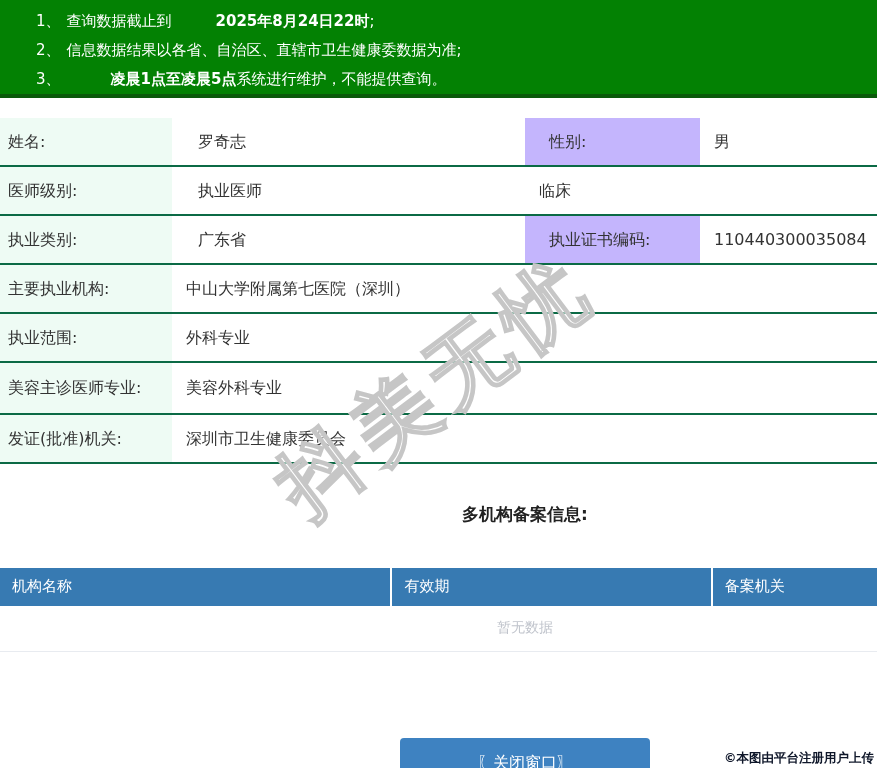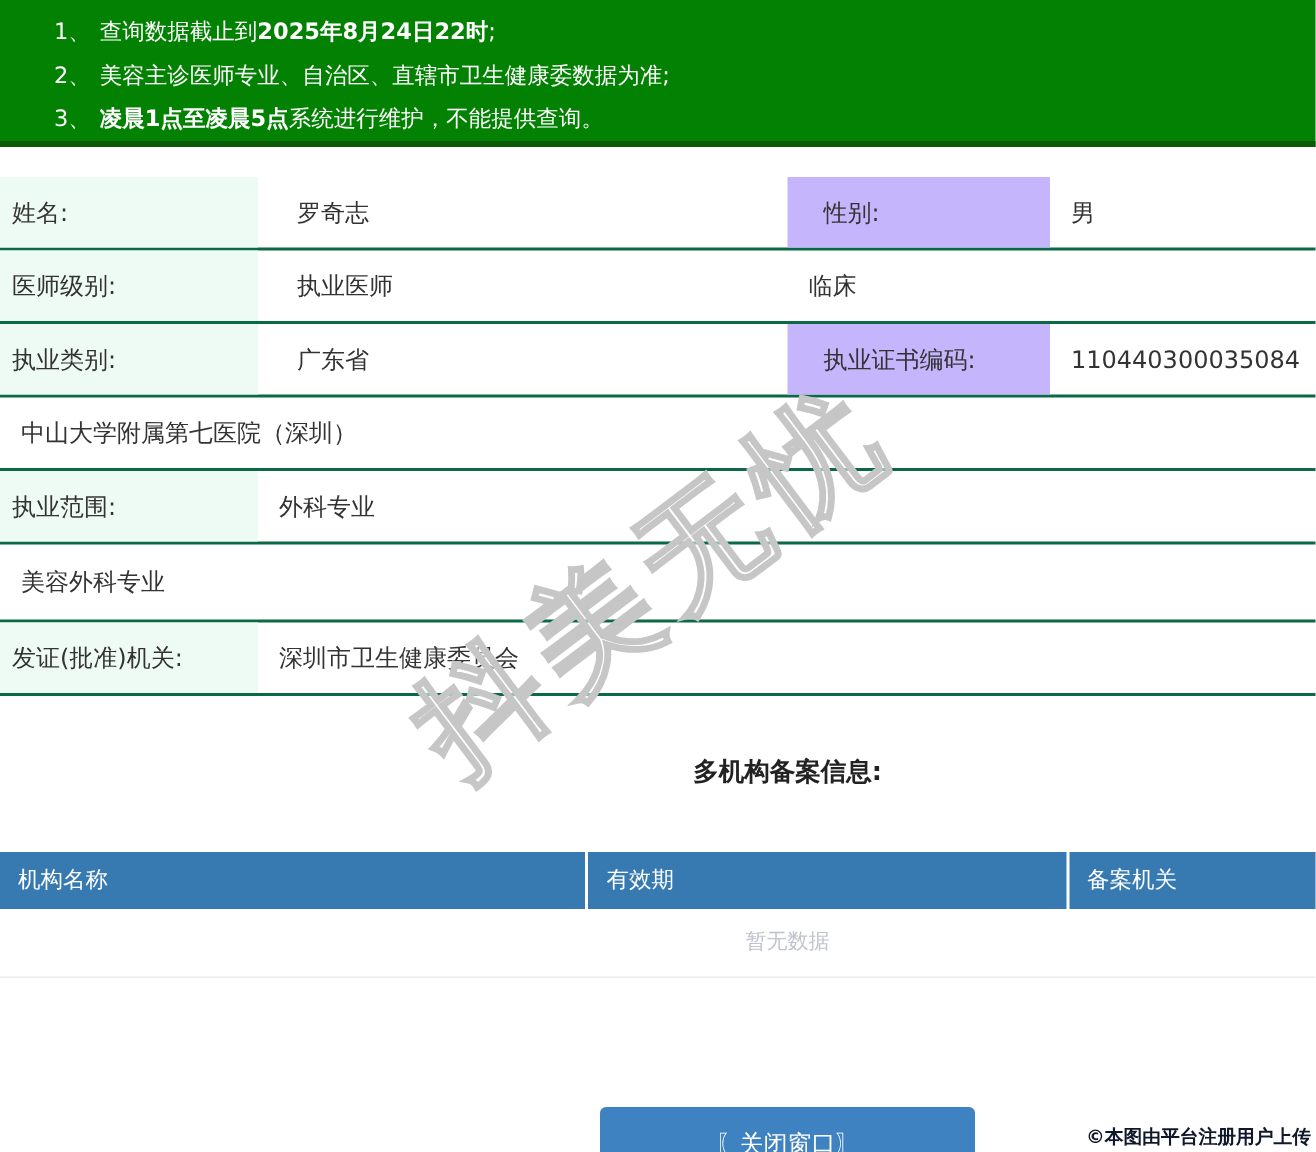--- a/index.html
+++ b/index.html
@@ -17,21 +17,21 @@
   .banner {
     position: absolute; left: 0; top: 0; width: 1050px; height: 98px;
     background: #038103;
     border-bottom: 4px solid #0a5a0a;
     color: #ffffff;
     padding: 7px 0 0 36px;
     font-size: 15px;
   }
   .banner-line { line-height: 29px; white-space: nowrap; }
   .banner-line .num { margin-right: 6px; }
-  .banner-line .b { font-weight: bold; }
+  .banner-line .b { font-weight: bold; padding-left: 44px; }
 
   
   .profile { position: absolute; left: 0; top: 118px; width: 1050px; }
   .p-row { display: flex; border-bottom: 2px solid #0b6a45; align-items: stretch; }
   .cell { font-size: 16px; line-height: 22px; padding: 13px 10px 12px 8px; }
   .cell.label { width: 172px; background: #eefbf4; flex: none; }
   .cell.label2 { width: 175px; background: #c4b5fd; flex: none; padding-left: 24px; }
   .cell.value { width: 353px; flex: none; padding-left: 26px; }
   .cell.value2 { flex: 1; padding-left: 14px; }
   .cell.valuewide { flex: 1; padding-left: 14px; }
@@ -84,21 +84,21 @@
 </head>
 <body>
 
 <div class="page">
 
   <div class="banner">
     <div class="banner-line">
       <span class="num">1、</span><span>查询数据截止到</span><span class="b">2025年8月24日22时</span><span>;</span>
     </div>
     <div class="banner-line">
-      <span class="num">2、</span><span>美容主诊医师专业、自治区、直辖市卫生健康委数据为准;</span>
+      <span class="num">2、</span><span>信息数据结果以各省、自治区、直辖市卫生健康委数据为准;</span>
     </div>
     <div class="banner-line">
       <span class="num">3、</span><span class="b">凌晨1点至凌晨5点</span><span>系统进行维护，不能提供查询。</span>
     </div>
   </div>
 
   <div class="profile">
 
     <div class="p-row">
       <div class="cell label">姓名:</div>
@@ -114,29 +114,31 @@
     </div>
 
     <div class="p-row">
       <div class="cell label">执业类别:</div>
       <div class="cell value">广东省</div>
       <div class="cell label2">执业证书编码:</div>
       <div class="cell value2">110440300035084</div>
     </div>
 
     <div class="p-row">
+      <div class="cell label">主要执业机构:</div>
       <div class="cell valuewide">中山大学附属第七医院（深圳）</div>
     </div>
 
     <div class="p-row">
       <div class="cell label">执业范围:</div>
       <div class="cell valuewide">外科专业</div>
     </div>
 
     <div class="p-row tall">
+      <div class="cell label">美容主诊医师专业:</div>
       <div class="cell valuewide">美容外科专业</div>
     </div>
 
     <div class="p-row">
       <div class="cell label">发证(批准)机关:</div>
       <div class="cell valuewide">深圳市卫生健康委员会</div>
     </div>
 
   </div>
 

